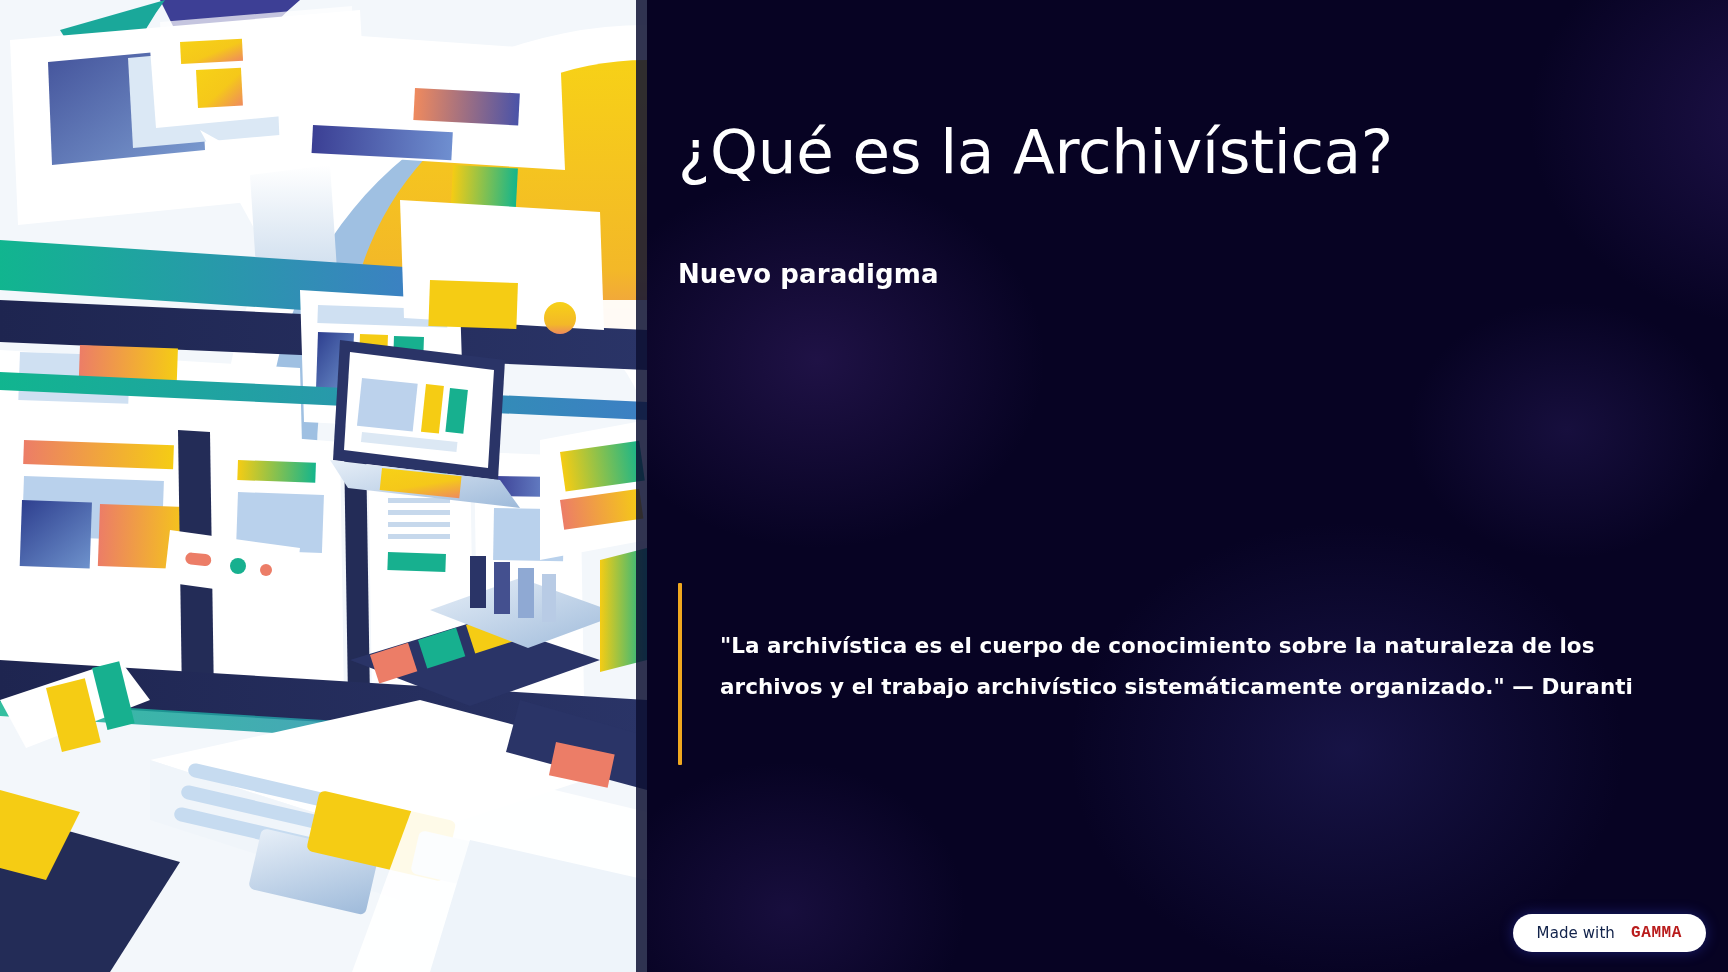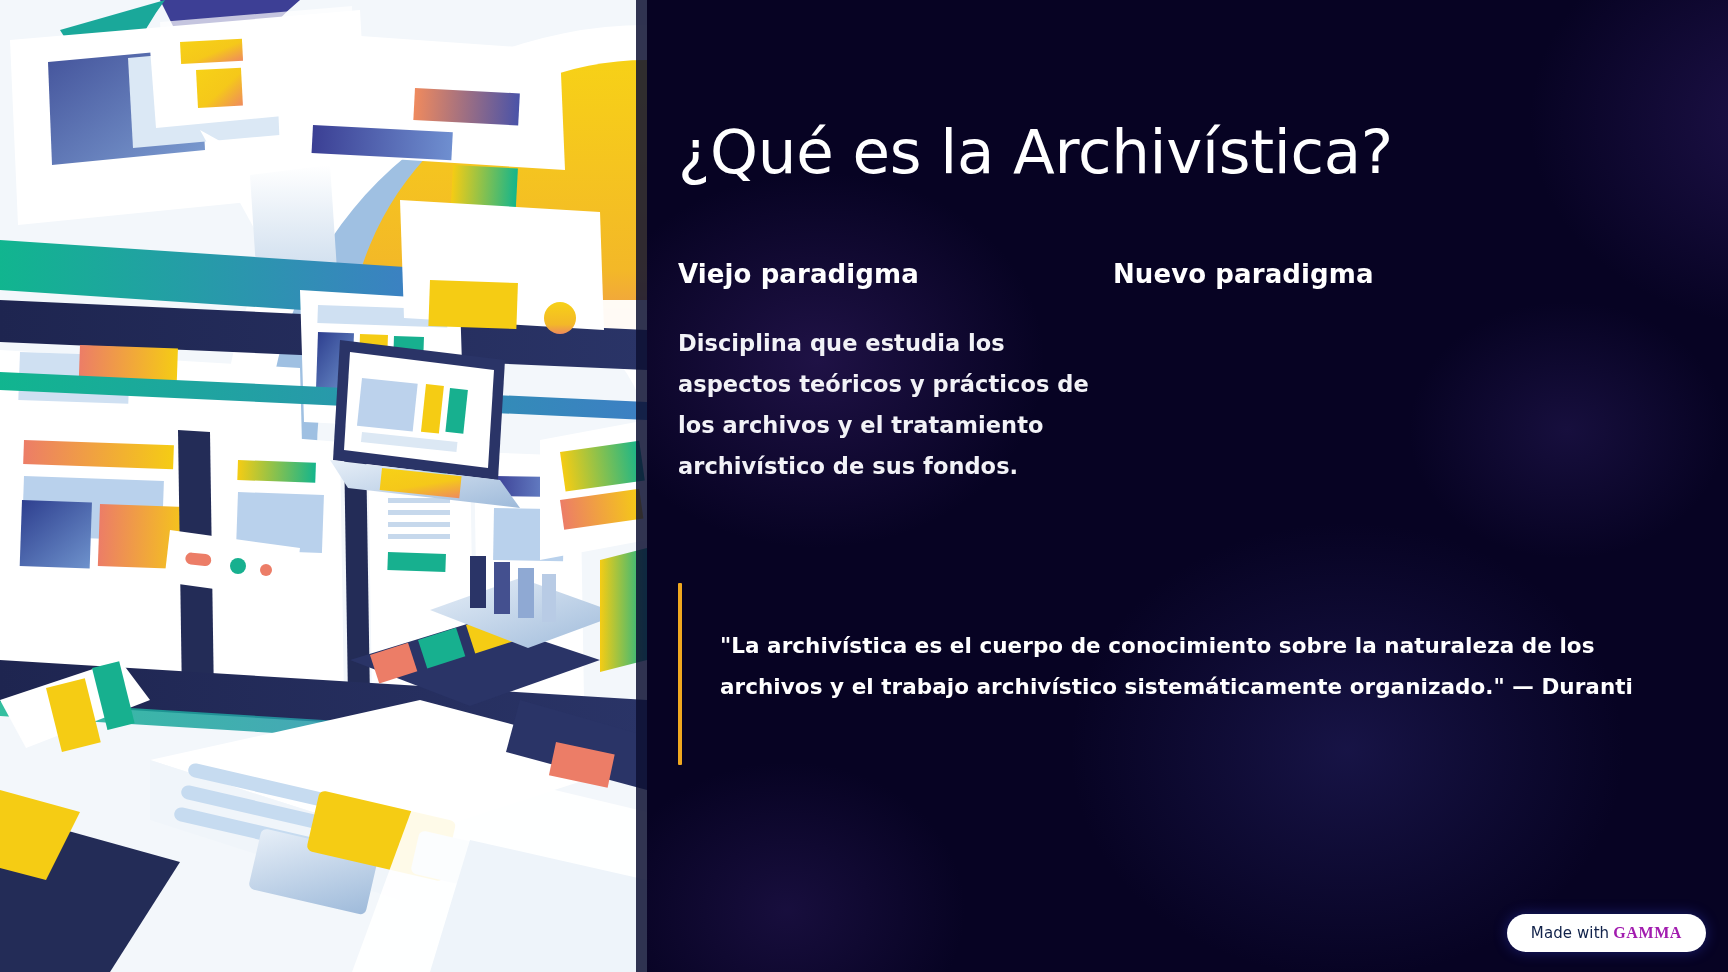--- a/index.html
+++ b/index.html
@@ -113,39 +113,39 @@
   .quote-author { font-weight:700; }
 
   
   .gamma-badge {
     position:absolute;
     right:22px; bottom:20px;
     z-index:5;
     display:flex;
     align-items:center;
     justify-content:center;
-    gap:4px;
+    gap:16px;
     height:38px;
     padding:0 24px;
     background:#ffffff;
     border-radius:19px;
     box-shadow:0 0 14px rgba(60,80,255,0.35);
   }
   .gamma-made {
     font-size:15px;
     color:#11224a;
     font-weight:400;
     letter-spacing:0.1px;
   }
   .gamma-word {
     font-size:16px;
     font-weight:700;
-    color:#a21caf;
+    color:#b91c1c;
     letter-spacing:0.6px;
-    font-family:Liberation Serif, serif;
+    font-family:Liberation Mono, monospace;
   }
 </style>
 </head>
 <body>
 
 <div class="slide">
 
   <div class="illus">
     <svg viewBox="0 0 647 972" preserveAspectRatio="xMidYMid slice">
       <defs>
@@ -356,24 +356,20 @@
     <div class="glow glow-b"></div>
     <div class="glow glow-c"></div>
     <div class="glow glow-d"></div>
     <div class="glow glow-e"></div>
 
     <div class="inner">
       <h1 class="page-title">¿Qué es la Archivística?</h1>
 
       <div class="cols">
         <div class="col">
-          <div class="col-head">Viejo paradigma</div>
-          <div class="col-body">Disciplina que estudia los aspectos teóricos y prácticos de los archivos y el tratamiento archivístico de sus fondos.</div>
-        </div>
-        <div class="col">
           <div class="col-head">Nuevo paradigma</div>
         </div>
       </div>
 
       <div class="quote-wrap">
         <div class="quote-bar"></div>
         <div class="quote-text">
           <span>"La archivística es el cuerpo de conocimiento sobre la naturaleza de los archivos y el trabajo archivístico sistemáticamente organizado." </span><span class="quote-author">— Duranti</span>
         </div>
       </div>

